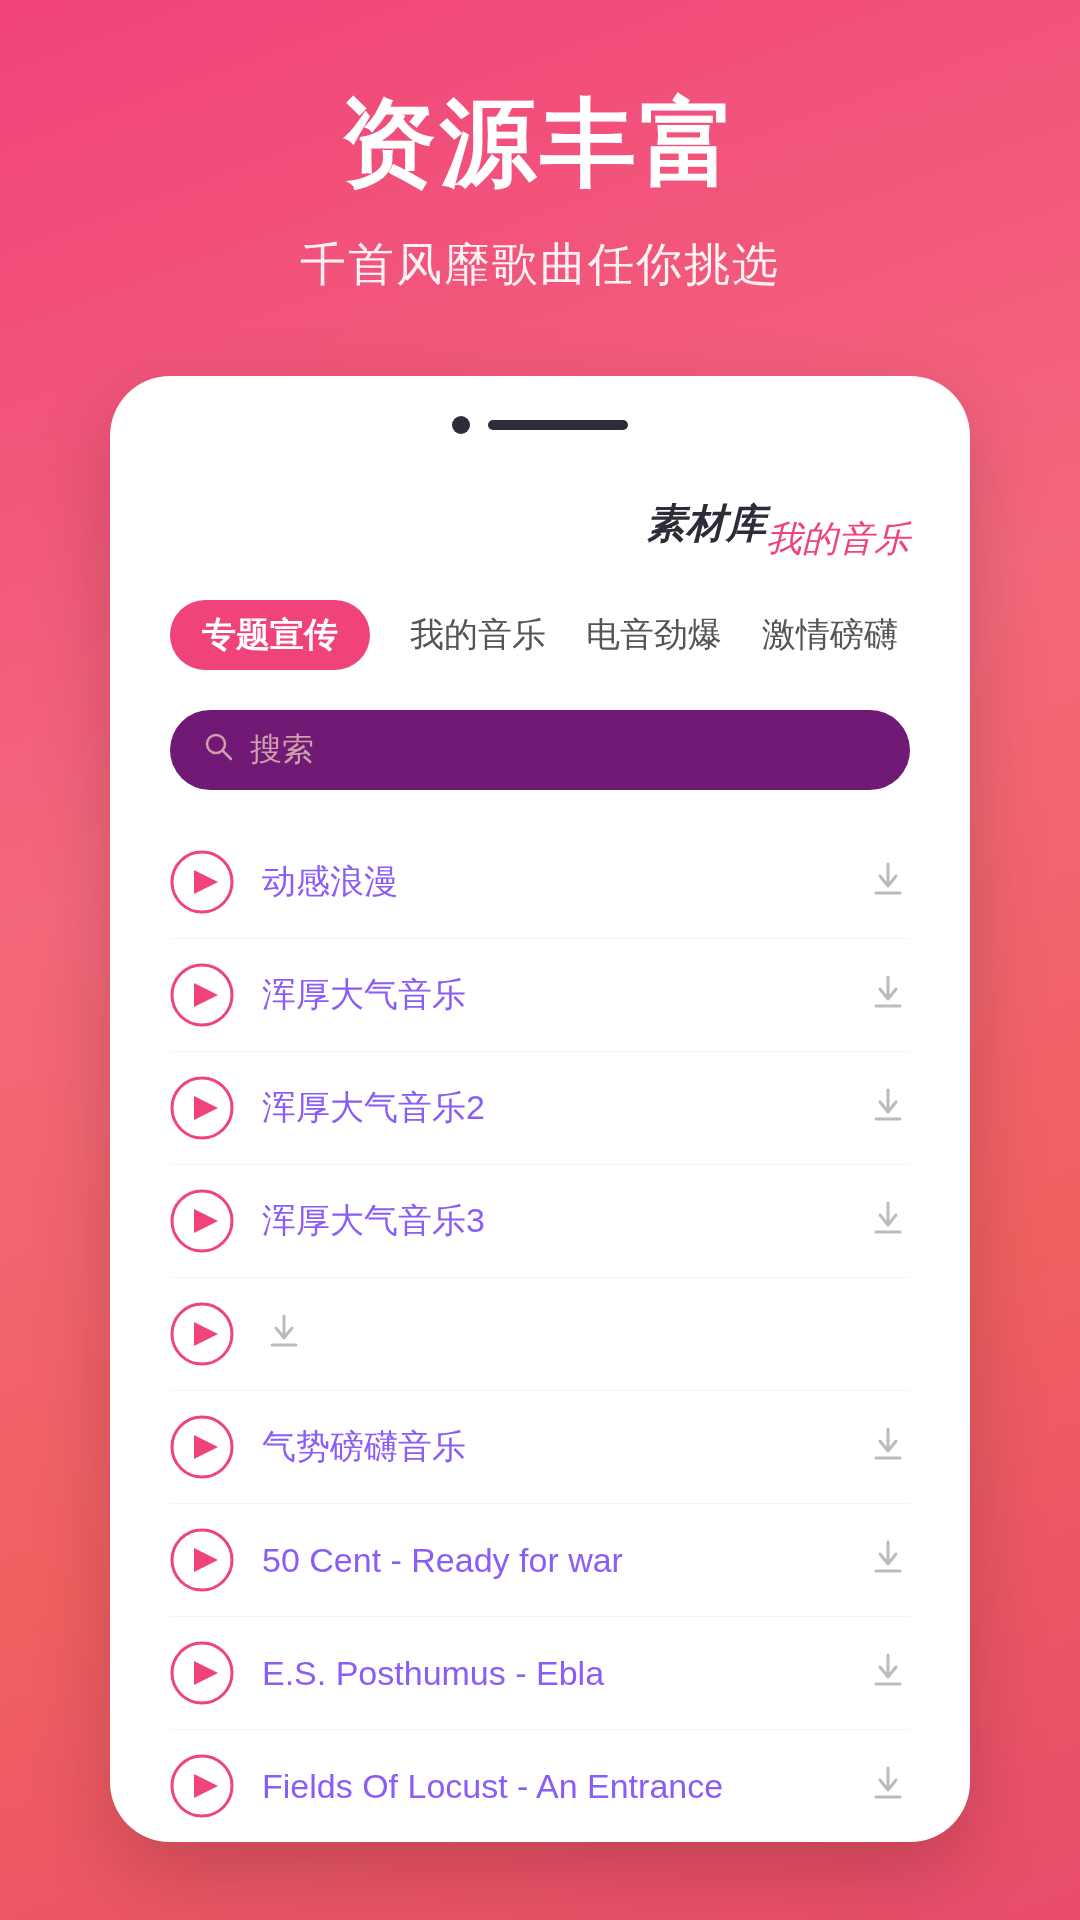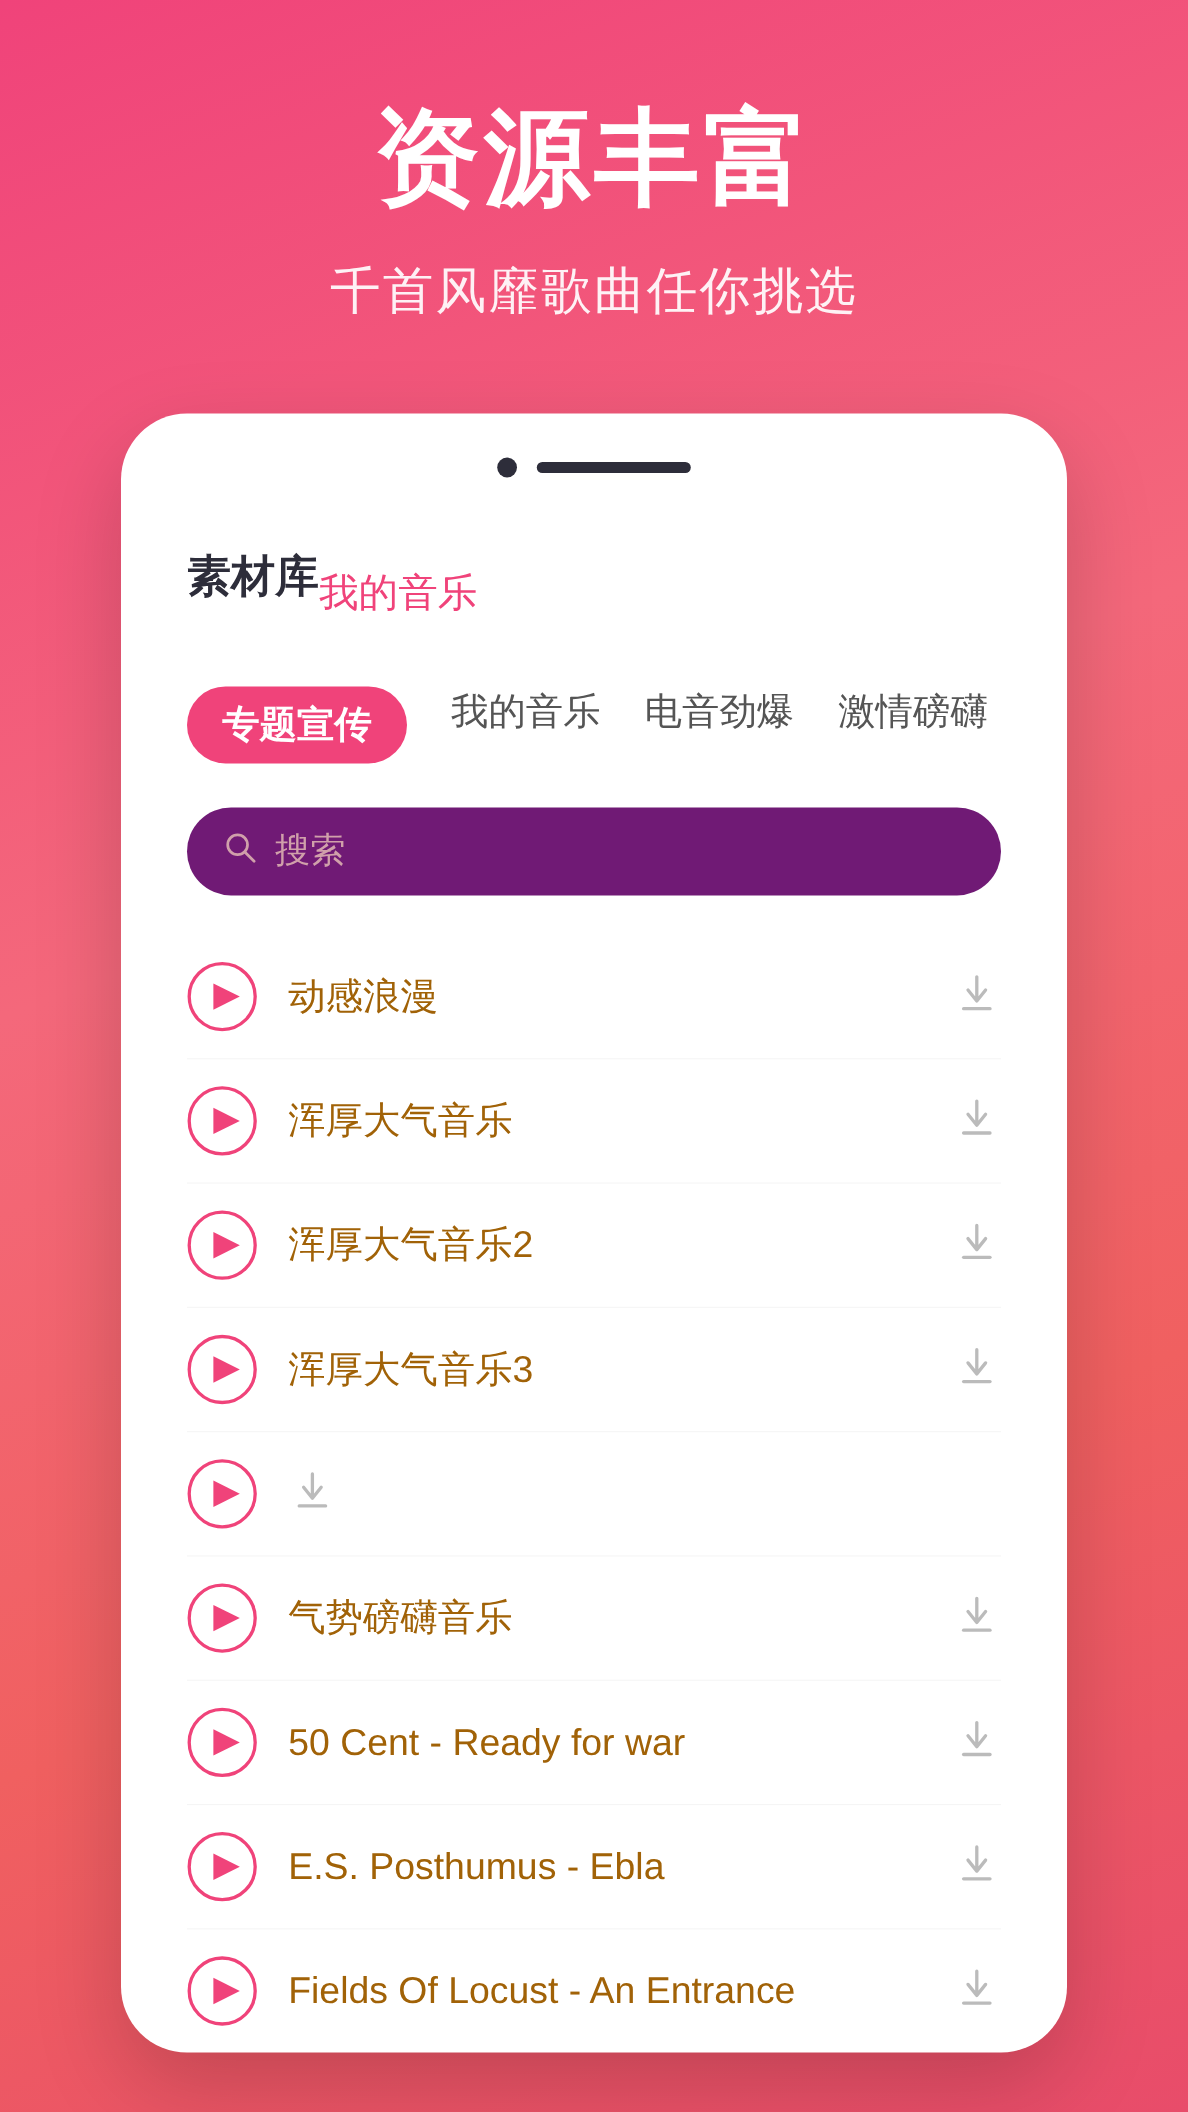--- a/index.html
+++ b/index.html
@@ -66,22 +66,23 @@
       border-radius: 10px;
     }
 
     .app-content {
       padding: 20px 60px 0 60px;
     }
 
     .section-header {
       display: flex;
       align-items: center;
-      justify-content: flex-start;
+      justify-content: flex-end;
       margin-bottom: 36px;
+      font-style: italic;
     }
 
     .section-title {
       font-size: 40px;
       font-weight: 600;
       color: #2d2d3a;
     }
 
     .my-music-link {
       font-size: 36px;
@@ -104,21 +105,20 @@
       padding: 12px 0;
       white-space: nowrap;
     }
 
     .tab-item.active {
       background: #f0437a;
       color: #fff;
       padding: 12px 32px;
       border-radius: 50px;
       font-weight: 600;
-      margin-top: 24px;
     }
 
     .search-bar {
       display: flex;
       align-items: center;
       background: #701a75;
       border-radius: 50px;
       padding: 18px 32px;
       margin-bottom: 36px;
       gap: 16px;
@@ -160,21 +160,21 @@
     }
 
     .play-btn svg {
       width: 64px;
       height: 64px;
     }
 
     .song-title {
       flex: 1;
       font-size: 34px;
-      color: #a16207;
+      color: #8b5cf6;
       font-weight: 400;
     }
 
     .download-btn {
       flex-shrink: 0;
       color: #bbb;
       font-size: 32px;
       cursor: pointer;
     }
 

